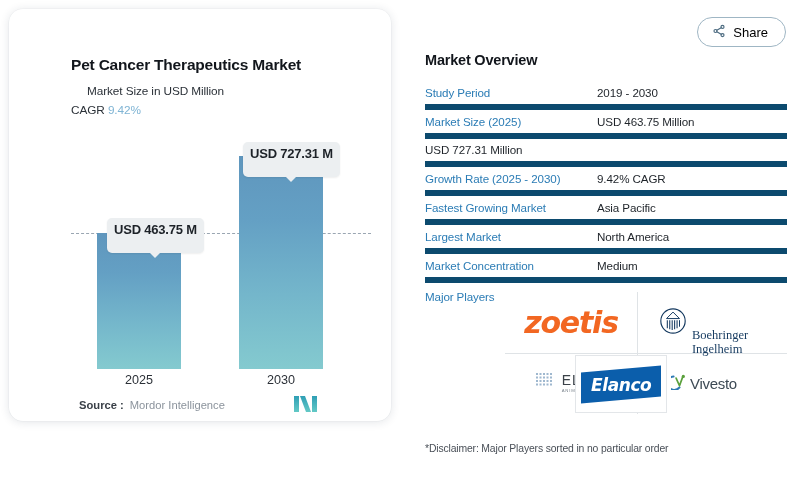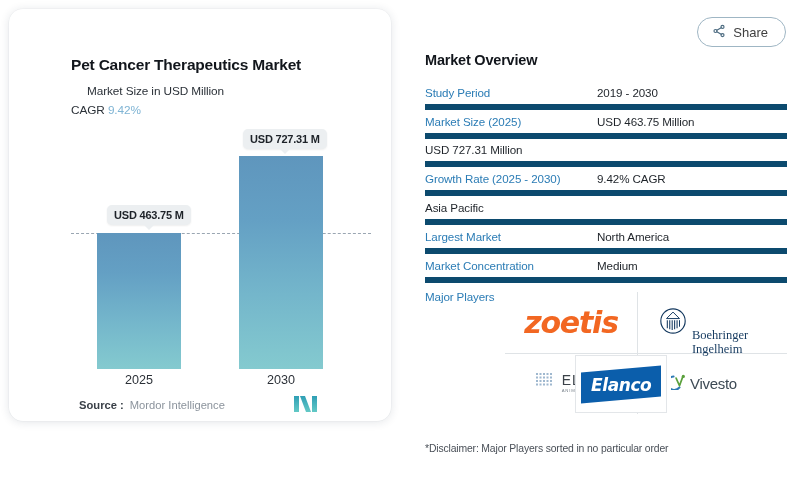--- a/index.html
+++ b/index.html
@@ -39,23 +39,24 @@
   }
   .bar {
     position:absolute; bottom:0; width:84px;
     background: linear-gradient(180deg,#5f96bd 0%, #64a0c4 30%, #74b6cb 65%, #84cacf 100%);
   }
   .bar.b2025 { left: 26px; height: 136px; }
   .bar.b2030 { left: 168px; height: 213px; }
 
   .chip {
     position:absolute; background:#eceff1; border-radius:5px;
-    padding:4px 7px 4px 7px; font-size:11px; font-weight:700; color:#1d2228;
+    padding:4px 7px 16px 7px; font-size:13px; font-weight:700; color:#1d2228;
     white-space:nowrap; letter-spacing:-.2px;
     box-shadow:0 1px 2px rgba(0,0,0,.07);
+    margin-top:13px;
   }
   .chip:after{
     content:""; position:absolute; left:50%; margin-left:-5px; bottom:-5px;
     width:0; height:0; border-left:5px solid transparent; border-right:5px solid transparent;
     border-top:5px solid #eceff1;
   }
   .chip.c2025 { left: 36px; top: 76px; }
   .chip.c2030 { left: 172px; top: 0px; }
 
   .xlabel {
@@ -72,21 +73,21 @@
   .source-lbl { font-size:11.2px; font-weight:700; color:#3a4048; }
   .source-val { font-size:11.2px; color:#8b939c; margin-left:6px; }
   .mi-logo { position:absolute; left:215px; top:-5px; }
 
   
   .share-btn {
     position:absolute; right:14px; top:17px;
     display:flex; align-items:center; gap:7px;
     height:30px; padding:0 17px 0 14px;
     border:1.4px solid #9fb6c4; border-radius:16px;
-    background:#fff; color:#404040; font-size:13px; cursor:pointer;
+    background:#fff; color:#000000; font-size:13px; cursor:pointer;
   }
 
   
   .overview-title {
     position:absolute; left:425px; top:52px;
     font-size:14.5px; font-weight:700; color:#12161c; letter-spacing:-.2px;
   }
   .tbl { position:absolute; left:425px; top:81px; width:362px; }
   .trow {
     display:flex; align-items:center; height:28.8px;
@@ -220,20 +221,21 @@
       <div class="v">USD 463.75 Million</div>
     </div>
     <div class="trow">
       <div class="v">USD 727.31 Million</div>
     </div>
     <div class="trow">
       <div class="k">Growth Rate (2025 - 2030)</div>
       <div class="v">9.42% CAGR</div>
     </div>
     <div class="trow">
+      <div class="k">Fastest Growing Market</div>
       <div class="v">Asia Pacific</div>
     </div>
     <div class="trow">
       <div class="k">Largest Market</div>
       <div class="v">North America</div>
     </div>
     <div class="trow">
       <div class="k">Market Concentration</div>
       <div class="v">Medium</div>
     </div>

